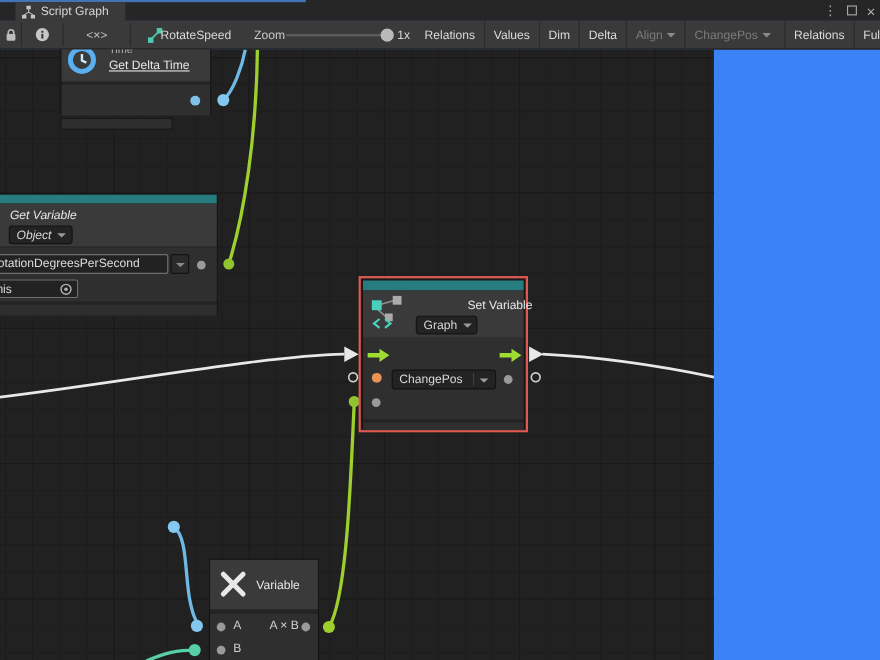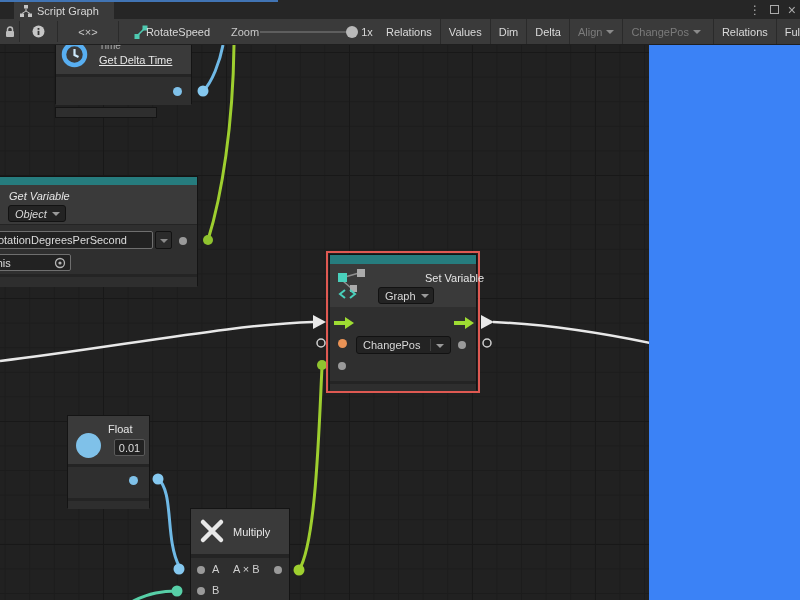--- a/index.html
+++ b/index.html
@@ -251,41 +251,30 @@
       <span class="dot md orange" style="left:8px;top:84px;"></span>
       <div class="chip" style="left:26px;top:81px;width:95px;height:18px;">
         <span>ChangePos</span>
         <span style="width:1px;height:12px;background:#3f3f3f;margin-left:auto;"></span>
         <span class="chev" style="margin-left:0;"></span>
       </div>
       <span class="dot sm" style="left:128px;top:86px;"></span>
       <span class="dot sm" style="left:8px;top:107px;"></span>
     </div>
 
-    <div class="node" style="left:67px;top:370px;width:83px;height:93px;">
-      <div class="sec head" style="top:0;height:48px;"></div>
-      <div class="sec body" style="top:51px;height:31px;"></div>
-      <div class="sec foot" style="top:85px;height:8px;"></div>
-      <span class="icon-abs" style="left:8px;top:17px;width:25px;height:25px;border-radius:50%;background:var(--value_blue,#7fc1e9);"></span>
-      <span class="ntitle" style="left:40px;top:7px;">Float</span>
-      <div class="field" style="left:46px;top:23px;width:31px;height:17px;border-color:#5a5a5a;justify-content:center;">
-        <span>0.01</span>
-      </div>
-      <span class="dot md blue" style="left:61px;top:60px;"></span>
-    </div>
 
     <div class="node" style="left:190px;top:463px;width:100px;height:140px;">
       <div class="sec head" style="top:0;height:45px;"></div>
       <div class="sec body" style="top:49px;height:91px;"></div>
       <svg class="icon-abs" style="left:8px;top:9px;" width="26" height="26" viewBox="0 0 26 26">
         <path d="M4 4 L22 22 M22 4 L4 22" stroke="#e8e8e8" stroke-width="4.5" stroke-linecap="round"></path>
       </svg>
-      <span class="ntitle" style="left:42px;top:17px;">Multiply</span>
+      <span class="ntitle" style="left:42px;top:17px;">Variable</span>
       <span class="dot sm" style="left:6px;top:57px;"></span>
       <span class="portlabel" style="left:21px;top:54px;">A</span>
-      <span class="portlabel" style="left:42px;top:54px;">A × B</span>
+      <span class="portlabel" style="left:54px;top:54px;">A × B</span>
       <span class="dot sm" style="left:83px;top:57px;"></span>
       <span class="dot sm" style="left:6px;top:78px;"></span>
       <span class="portlabel" style="left:21px;top:75px;">B</span>
     </div>
 
   </div>
 </div>
 
 </body></html>

